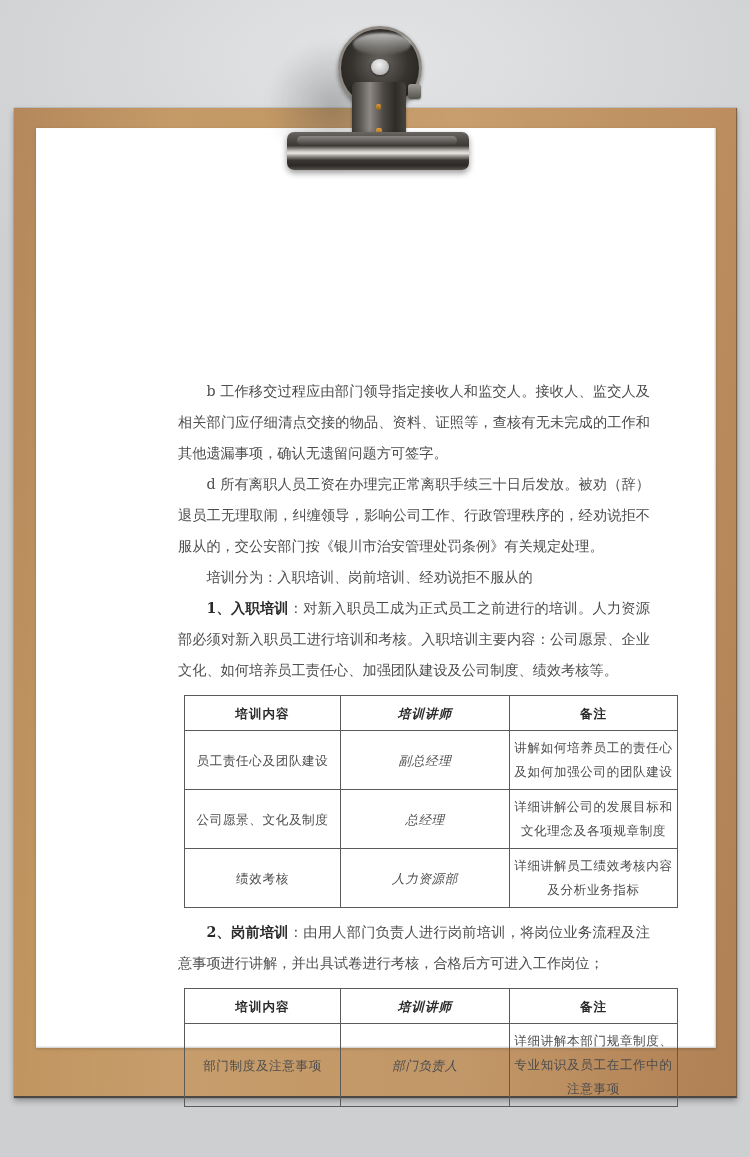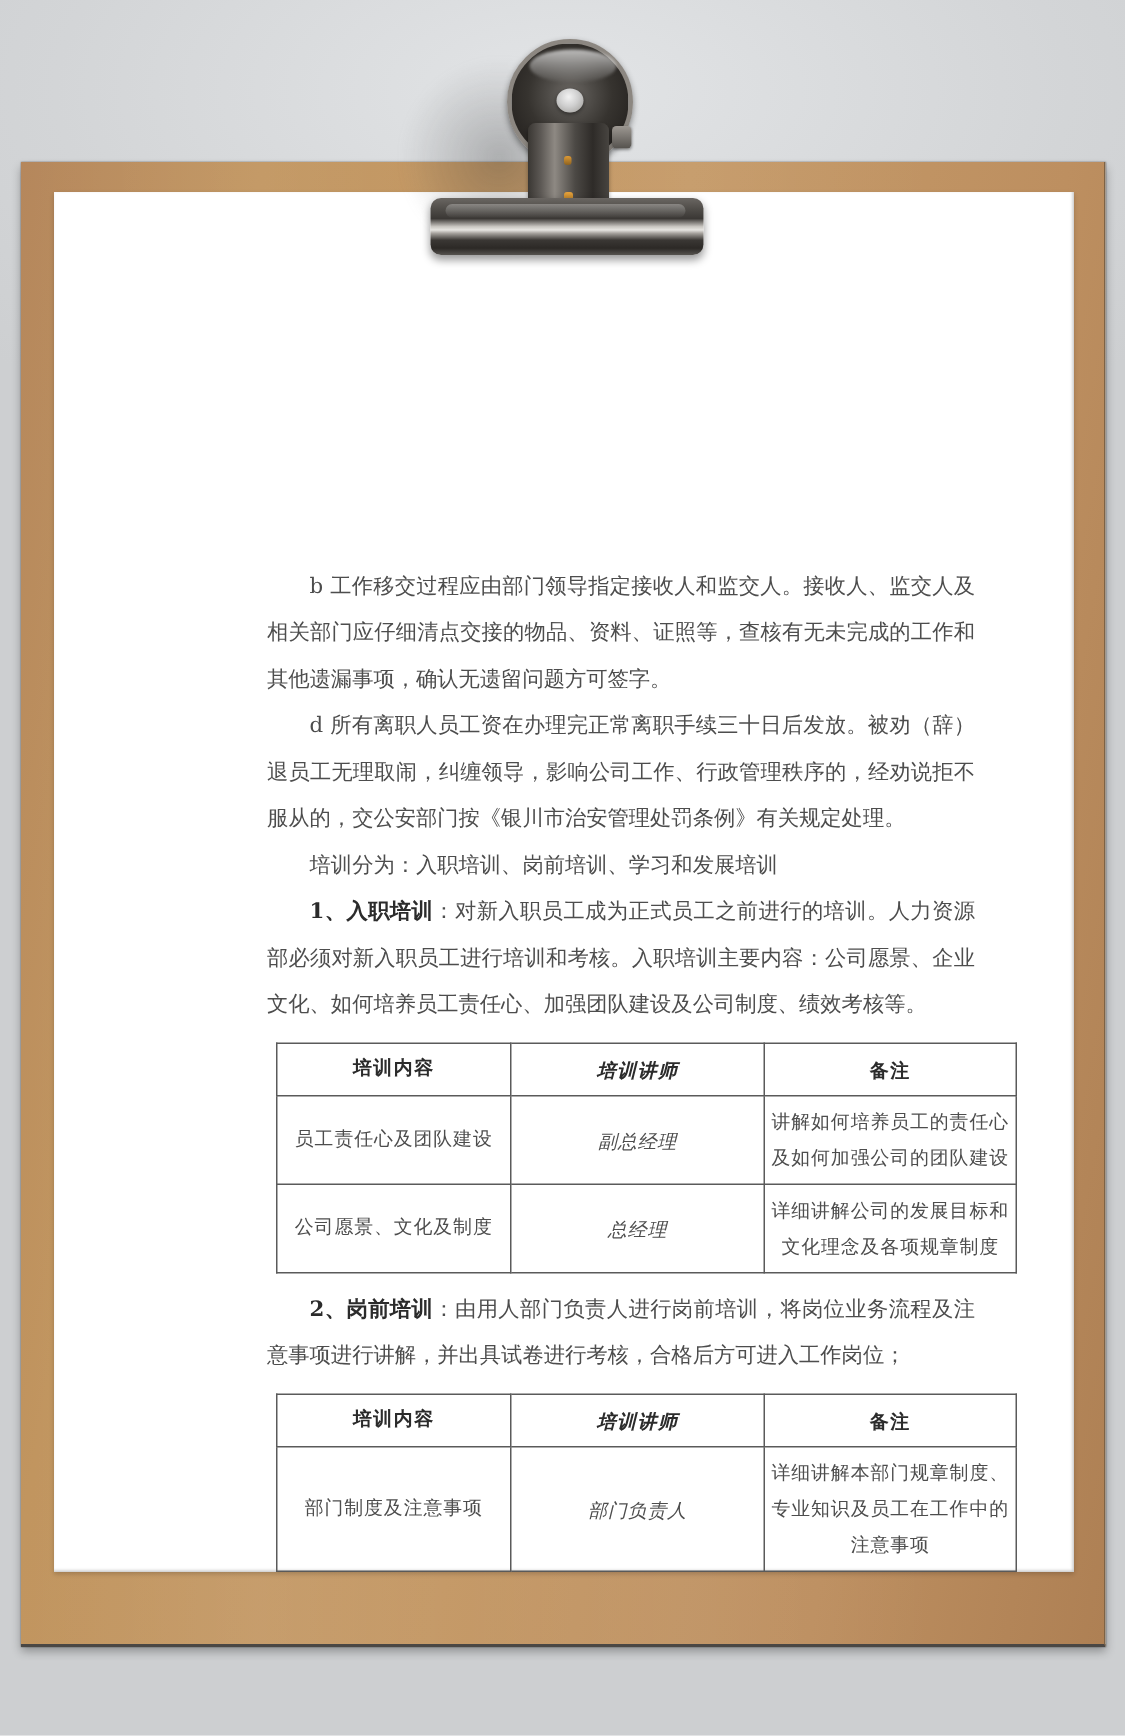--- a/index.html
+++ b/index.html
@@ -216,42 +216,42 @@
     font-weight: normal;
     letter-spacing: 0.6px;
   }
   table.t th {
     font-weight: bold;
     color: #2b2b2b;
     height: 28px;
     padding: 3px 4px;
     letter-spacing: 1px;
   }
-  table.t .c1 { width: 147px; font-family: Liberation Mono, monospace; }
+  table.t .c1 { width: 147px; }
   table.t .c2 { width: 160px; font-style: italic; }
   table.t .c3 { width: 159px; margin-left: 24px; }
   table.t td.note { line-height: 24px; }
 </style>
 </head>
 <body>
 
 <div class="wall"></div>
 
 <div class="clipboard"></div>
 
 <div class="paper">
   <div class="doc">
 
     <p>b 工作移交过程应由部门领导指定接收人和监交人。接收人、监交人及相关部门应仔细清点交接的物品、资料、证照等，查核有无未完成的工作和其他遗漏事项，确认无遗留问题方可签字。</p>
 
 
     <p>d 所有离职人员工资在办理完正常离职手续三十日后发放。被劝（辞）退员工无理取闹，纠缠领导，影响公司工作、行政管理秩序的，经劝说拒不服从的，交公安部门按《银川市治安管理处罚条例》有关规定处理。</p>
 
 
-    <p>培训分为：入职培训、岗前培训、学习和发展培训</p>
+    <p>培训分为：入职培训、岗前培训、经劝说拒不服从的</p>
 
     <p><span class="b">1、入职培训</span><span>：</span><span>对新入职员工成为正式员工之前进行的培训。人力资源部必须对新入职员工进行培训和考核。入职培训主要内容：公司愿景、企业文化、如何培养员工责任心、加强团队建设及公司制度、绩效考核等。</span></p>
 
     <table class="t">
       <thead>
         <tr>
           <th class="c1">培训内容</th>
           <th class="c2">培训讲师</th>
           <th class="c3">备注</th>
         </tr>
@@ -259,20 +259,25 @@
       <tbody>
         <tr>
           <td class="c1">员工责任心及团队建设</td>
           <td class="c2">副总经理</td>
           <td class="c3 note">讲解如何培养员工的责任心及如何加强公司的团队建设</td>
         </tr>
         <tr>
           <td class="c1">公司愿景、文化及制度</td>
           <td class="c2">总经理</td>
           <td class="c3 note">详细讲解公司的发展目标和文化理念及各项规章制度</td>
+        </tr>
+        <tr>
+          <td class="c1">绩效考核</td>
+          <td class="c2">人力资源部</td>
+          <td class="c3 note">详细讲解员工绩效考核内容及分析业务指标</td>
         </tr>
       </tbody>
     </table>
 
     <p><span class="b">2、岗前培训</span><span>：</span><span>由用人部门负责人进行岗前培训，将岗位业务流程及注意事项进行讲解，并出具试卷进行考核，合格后方可进入工作岗位；</span></p>
 
     <table class="t">
       <thead>
         <tr>
           <th class="c1">培训内容</th>

